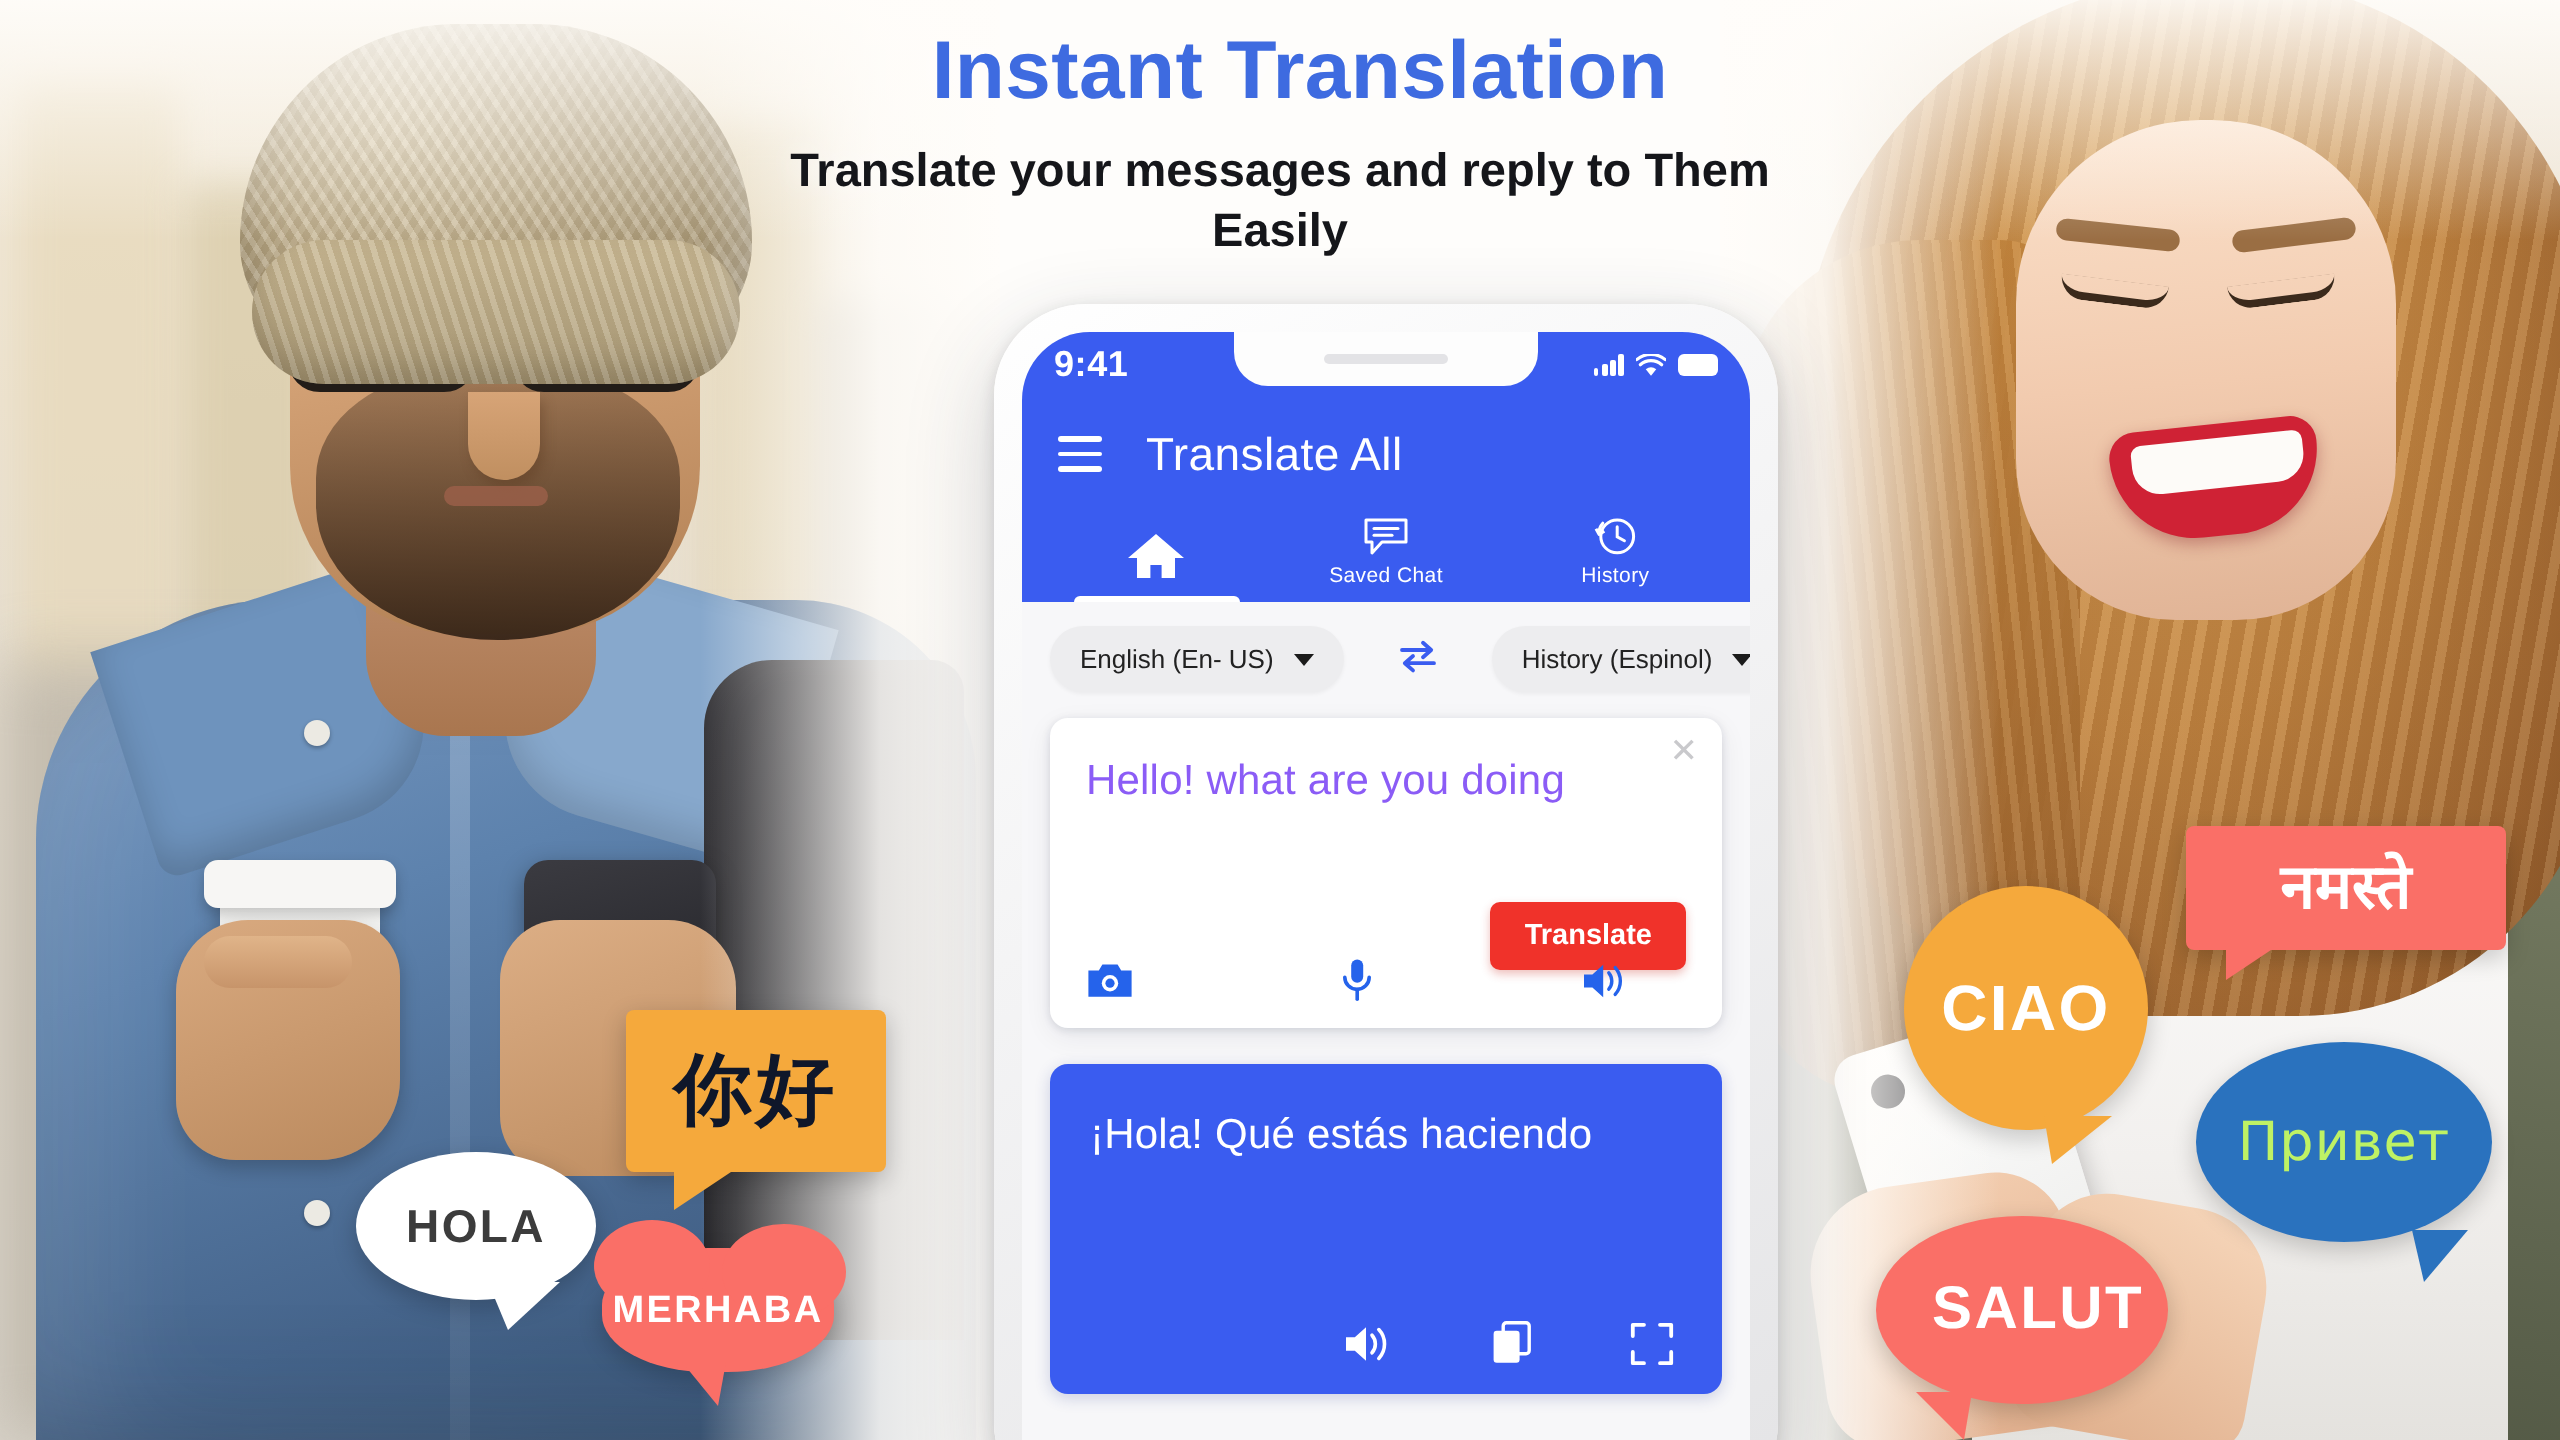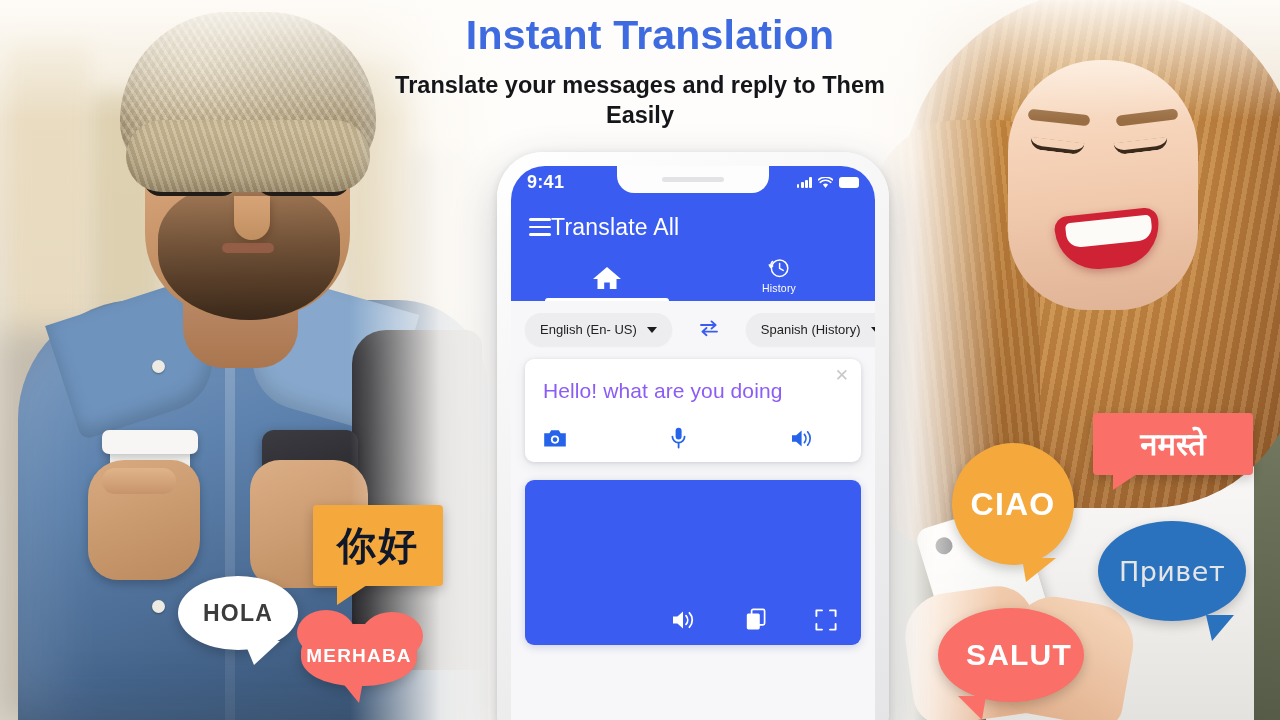--- a/index.html
+++ b/index.html
@@ -289,21 +289,21 @@
     width: 62px; height: 5px; background:#e3e3e6; border-radius: 3px;
   }
   .sb-right { display:flex; align-items:center; gap:6px; }
   .bars { display:flex; align-items:flex-end; gap:1.6px; height:11px; }
   .bars i { display:block; width:2.6px; background:#fff; border-radius:1px; }
   .bars i:nth-child(1){height:4px;} .bars i:nth-child(2){height:6px;}
   .bars i:nth-child(3){height:8.5px;} .bars i:nth-child(4){height:11px;}
   .batt { width:20px; height:11px; border-radius:3px; background:#fff; }
 
   .appbar { background: #3a5cf0; padding: 6px 18px 0; }
-  .appbar-row { display:flex; align-items:center; height: 44px; }
+  .appbar-row { display:flex; align-items:center; gap:22px; height: 44px; }
   .hamburger { width: 22px; display:flex; flex-direction:column; gap:5px; cursor:pointer; }
   .hamburger span { display:block; height:2.4px; background:#fff; border-radius:2px; }
   .app-title { color:#fff; font-size:23px; font-weight:500; letter-spacing:.2px; }
 
   .tabs {
     background:#3a5cf0; display:flex; align-items:flex-end;
     padding: 0 10px; height: 52px;
   }
   .tab {
     flex:1; display:flex; flex-direction:column; align-items:center;
@@ -441,21 +441,21 @@
     left: 70px; bottom: -17px;
     border-left: 4px solid transparent; border-right: 30px solid transparent;
     border-top: 24px solid #f5a93c;
   }
 
   .b-privet {
     left: 1098px; top: 521px; width: 148px; height: 100px;
     background:#2a72be; border-radius: 50%;
     box-shadow: 0 4px 12px rgba(0,0,0,.2);
   }
-  .b-privet .btxt { color:#e5e5e5; font-size: 27px; letter-spacing:.5px;
+  .b-privet .btxt { color:#bef264; font-size: 27px; letter-spacing:.5px;
     font-family:"DejaVu Sans", sans-serif; font-weight:500; }
   .b-privet .b-tail {
     left: 108px; bottom: -20px;
     border-left: 6px solid transparent; border-right: 22px solid transparent;
     border-top: 26px solid #2a72be;
   }
 
   .b-salut {
     left: 938px; top: 608px; width: 146px; height: 94px;
     background:#fa6f67; border-radius: 50%;
@@ -576,20 +576,28 @@
       </div>
 
       <div class="tabs">
         <div class="tab active">
           <svg width="30" height="26" viewBox="0 0 30 26">
             <path d="M15 2 L29 14 H24.5 V24 H17.8 V17.5 H12.2 V24 H5.5 V14 H1 Z" fill="#fff"></path>
           </svg>
           <div class="tab-label"></div>
         </div>
         <div class="tab">
+          <svg width="24" height="21" viewBox="0 0 24 21">
+            <path d="M2 2 H22 V13 H10 L5 18.5 V13 H2 Z" fill="none" stroke="#fff" stroke-width="1.5" stroke-linejoin="round"></path>
+            <line x1="6" y1="6.3" x2="18" y2="6.3" stroke="#fff" stroke-width="1.5" stroke-linecap="round"></line>
+            <line x1="6" y1="9.6" x2="15" y2="9.6" stroke="#fff" stroke-width="1.5" stroke-linecap="round"></line>
+          </svg>
+          <div class="tab-label">Saved Chat</div>
+        </div>
+        <div class="tab">
           <svg width="22" height="22" viewBox="0 0 22 22">
             <circle cx="11.6" cy="11.2" r="8.2" fill="none" stroke="#fff" stroke-width="1.5"></circle>
             <path d="M11.6 6.4 V11.4 L15.2 13.4" fill="none" stroke="#fff" stroke-width="1.5" stroke-linecap="round"></path>
             <path d="M4.4 4.6 A8 8 0 0 0 2.4 9.4" fill="none" stroke="#fff" stroke-width="1.5" stroke-linecap="round"></path>
             <path d="M1 7.4 L2.5 10.2 L5.2 8.6" fill="none" stroke="#fff" stroke-width="1.5" stroke-linejoin="round"></path>
           </svg>
           <div class="tab-label">History</div>
         </div>
       </div>
 
@@ -600,28 +608,31 @@
             <span>English (En- US)</span>
             <i class="caret"></i>
           </div>
           <div class="swap">
             <svg width="22" height="18" viewBox="0 0 22 18">
               <path d="M3 6 H17 M13.5 2.4 L17.6 6 L13.5 9.6" fill="none" stroke="#3a5cf0" stroke-width="1.9" stroke-linecap="round" stroke-linejoin="round"></path>
               <path d="M19 12.6 H5 M8.5 9 L4.4 12.6 L8.5 16.2" fill="none" stroke="#3a5cf0" stroke-width="1.9" stroke-linecap="round" stroke-linejoin="round"></path>
             </svg>
           </div>
           <div class="lang-pill">
-            <span>Spanish (History)</span>
+            <span>History (Espinol)</span>
             <i class="caret"></i>
           </div>
         </div>
 
         <div class="input-card">
           <div class="close-x">✕</div>
           <div class="input-text">Hello! what are you doing</div>
+          <div class="input-actions">
+            <button class="translate-btn">Translate</button>
+          </div>
           <div class="input-actions-row2">
             <div class="icon-btn">
               <svg width="24" height="20" viewBox="0 0 24 20">
                 <path d="M1.2 5.2 H6.4 L8.2 2.2 H15.8 L17.6 5.2 H22.8 V18.4 H1.2 Z" fill="#2563eb"></path>
                 <circle cx="12" cy="11.6" r="4.1" fill="#fff"></circle>
                 <circle cx="12" cy="11.6" r="2.3" fill="#2563eb"></circle>
               </svg>
             </div>
             <div class="icon-btn">
               <svg width="15" height="22" viewBox="0 0 15 22">
@@ -634,20 +645,21 @@
               <svg width="25" height="21" viewBox="0 0 25 21">
                 <path d="M2 7.2 H6.2 L11.6 2.4 V18.6 L6.2 13.8 H2 Z" fill="#2563eb"></path>
                 <path d="M14.4 6.4 A6.3 6.3 0 0 1 14.4 14.6" fill="none" stroke="#2563eb" stroke-width="1.7" stroke-linecap="round"></path>
                 <path d="M17.6 3.8 A10 10 0 0 1 17.6 17.2" fill="none" stroke="#2563eb" stroke-width="1.7" stroke-linecap="round"></path>
               </svg>
             </div>
           </div>
         </div>
 
         <div class="output-card">
+          <div class="output-text">¡Hola! Qué estás haciendo</div>
           <div class="output-actions">
             <div class="out-icon">
               <svg width="26" height="22" viewBox="0 0 26 22">
                 <path d="M2 7.6 H6.4 L12 2.6 V19.4 L6.4 14.4 H2 Z" fill="#fff"></path>
                 <path d="M15 6.6 A6.6 6.6 0 0 1 15 15.4" fill="none" stroke="#fff" stroke-width="1.8" stroke-linecap="round"></path>
                 <path d="M18.4 3.8 A10.5 10.5 0 0 1 18.4 18.2" fill="none" stroke="#fff" stroke-width="1.8" stroke-linecap="round"></path>
               </svg>
             </div>
             <div class="out-icon">
               <svg width="22" height="23" viewBox="0 0 22 23">

